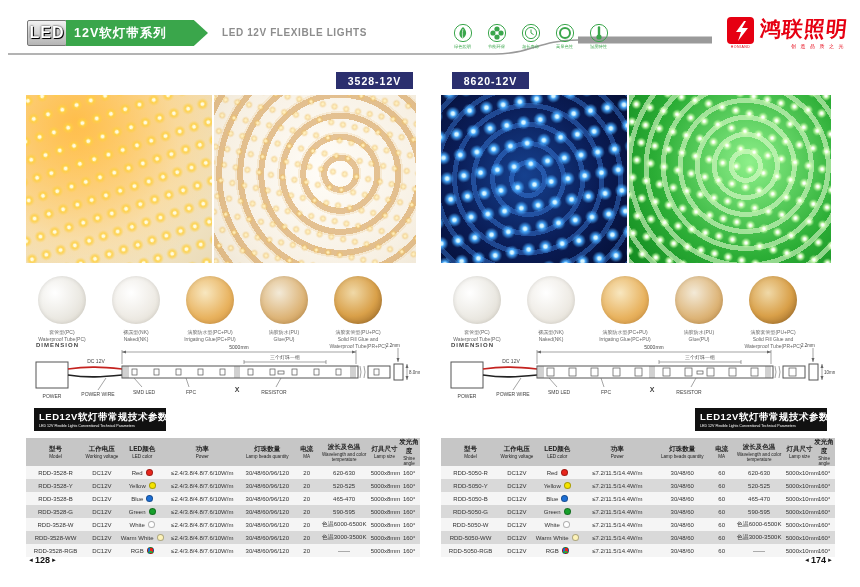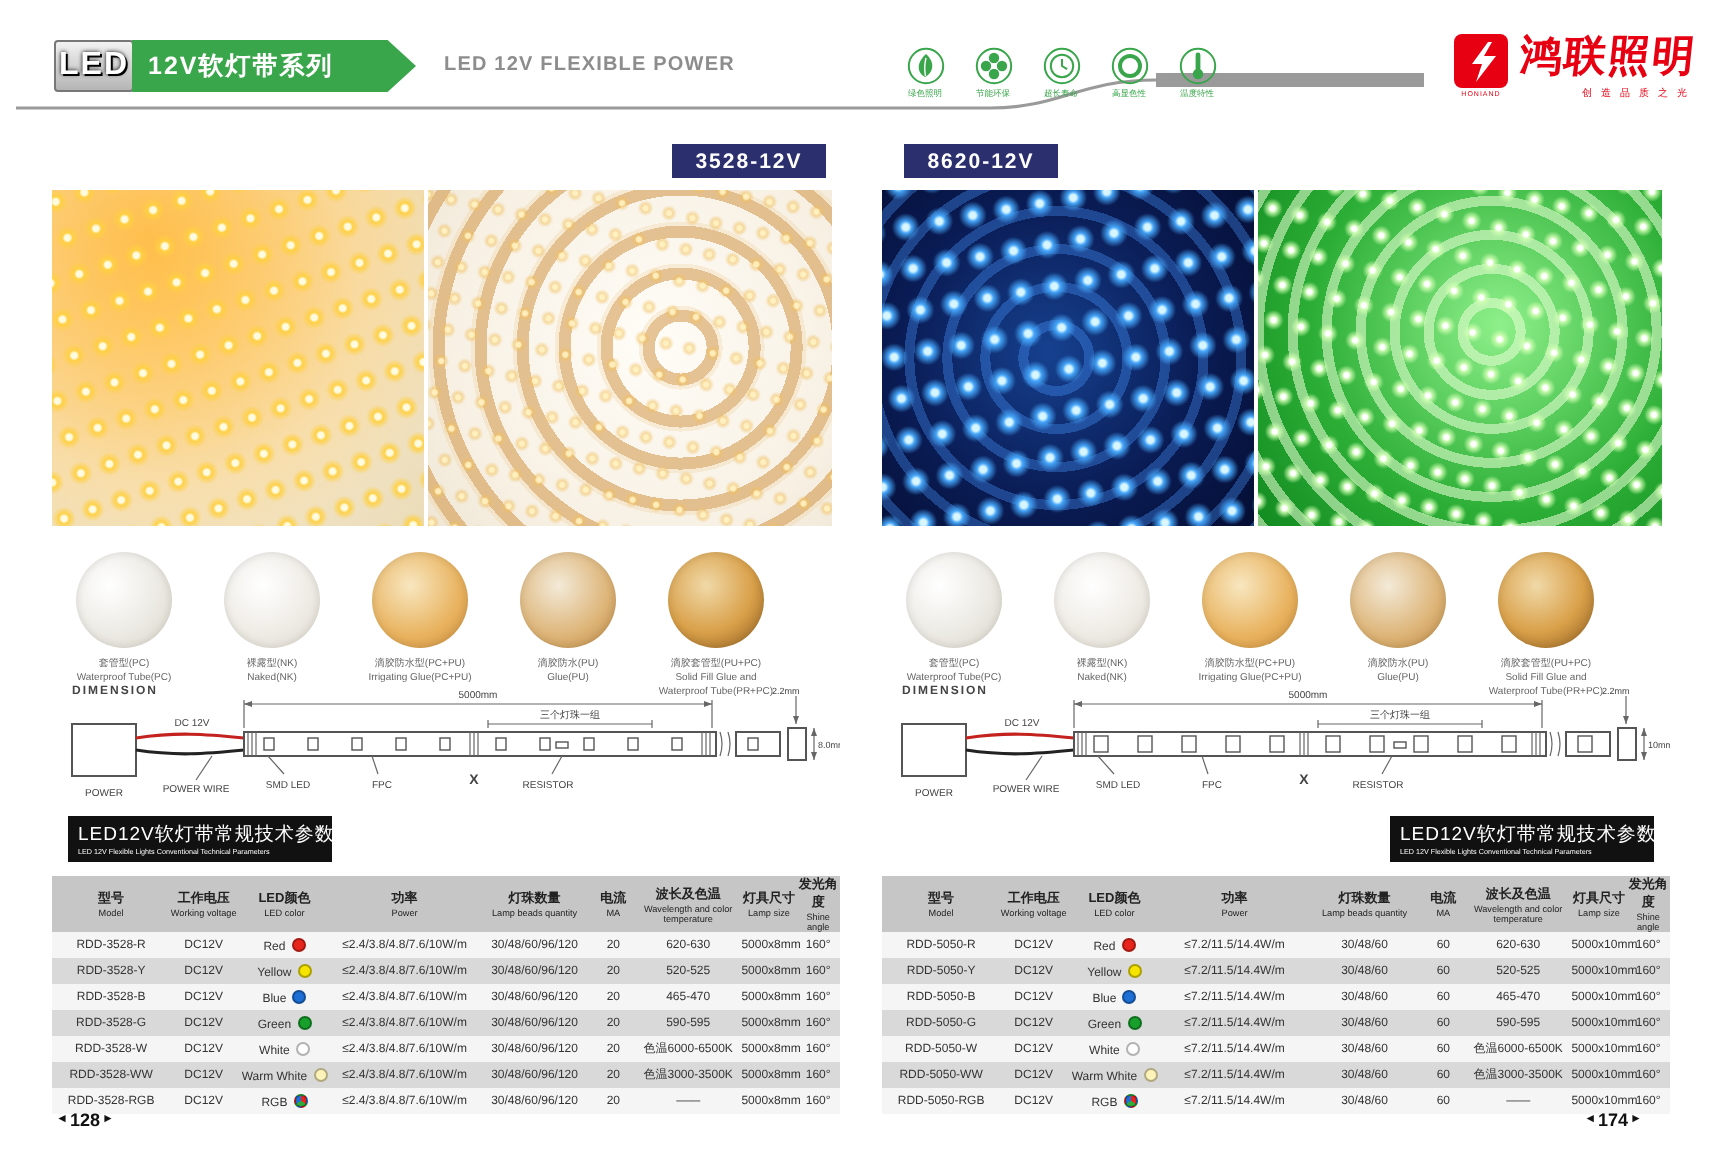--- a/index.html
+++ b/index.html
@@ -62,52 +62,52 @@
   
   .dim{position:absolute;top:338px;left:0;width:394px;height:68px}
   .ln{fill:none;stroke:#555;stroke-width:1}
   .thin{stroke:#666;stroke-width:.6;fill:none}
   .st{font-size:5px;fill:#444}
   .stb{font-weight:bold}
   
   .tbanner{position:absolute;top:408px;width:132px;background:#111;color:#fff;padding:3px 5px;box-sizing:border-box}
   #page0 .tbanner{left:8px}
   #page1 .tbanner{right:8px}
-  .tbanner-cn{font-size:9.5px;font-weight:normal;letter-spacing:.5px;white-space:nowrap}
+  .tbanner-cn{font-size:9.5px;font-weight:bold;letter-spacing:.5px;white-space:nowrap}
   .tbanner-en{font-size:3.6px;white-space:nowrap}
   .ttable{position:absolute;top:438px;left:0;width:394px;
     --cols:15% 8.5% 12% 18.5% 14.5% 5.5% 13.5% 7% 5.5%}
   .thead{display:grid;grid-template-columns:var(--cols);background:#c6c6c6;min-height:23px;
     align-items:center;text-align:center;color:#222}
   .th-cn{font-size:6.5px;font-weight:bold}
   .th-en{font-size:4.6px}
   .trows>.trow{display:grid;grid-template-columns:var(--cols);height:13px;align-items:center;
     text-align:center;font-size:6px;color:#333}
   .trows>.trow:nth-of-type(odd){background:#f5f5f5}
   .trows>.trow:nth-of-type(even){background:#d9d9d9}
   .dot{display:inline-block;width:5px;height:5px;border-radius:50%;margin-left:3px;
     border:.5px solid rgba(0,0,0,.3);vertical-align:-1px}
   
   .pagenum{position:absolute;top:555px;display:flex;align-items:center;gap:1px;
     font-weight:bold;font-size:9px;color:#111}
   #page0 .pagenum{left:2px}
-  #page1 .pagenum{right:14px}
+  #page1 .pagenum{right:2px}
   .pg-arrow{font-size:6px}
 </style>
 </head>
 <body>
 
 <svg class="hdr-swoosh" viewBox="0 0 860 62">
   <path d="M8 54 H495 C530 54 540 40 578 40" class="thin" style="stroke:#9a9a9a;stroke-width:1.6"></path>
   <path d="M578 40 H712" style="stroke:#9a9a9a;stroke-width:7;fill:none"></path>
 </svg>
 
 <div class="led-badge">LED</div>
 <div class="series-ribbon">12V软灯带系列</div>
-<div class="series-en">LED 12V FLEXIBLE POWER</div>
+<div class="series-en">LED 12V FLEXIBLE LIGHTS</div>
 
 <div class="features">
   <div class="feature">
     <span><svg width="20" height="20" viewBox="0 0 20 20">
           <circle cx="10" cy="10" r="8.6" fill="none" stroke="#3aa64b" stroke-width="1"></circle>
           <path d="M10 4 C5.5 8 5 13 9.5 15.5 C14 13 14.5 8 10 4 Z" fill="#3aa64b"></path>
           <path d="M9.7 15 C9 11 9.5 8 10 6" stroke="#fff" stroke-width=".7" fill="none"></path>
         </svg></span>
     <div class="feature-label">绿色照明</div>
   </div>

